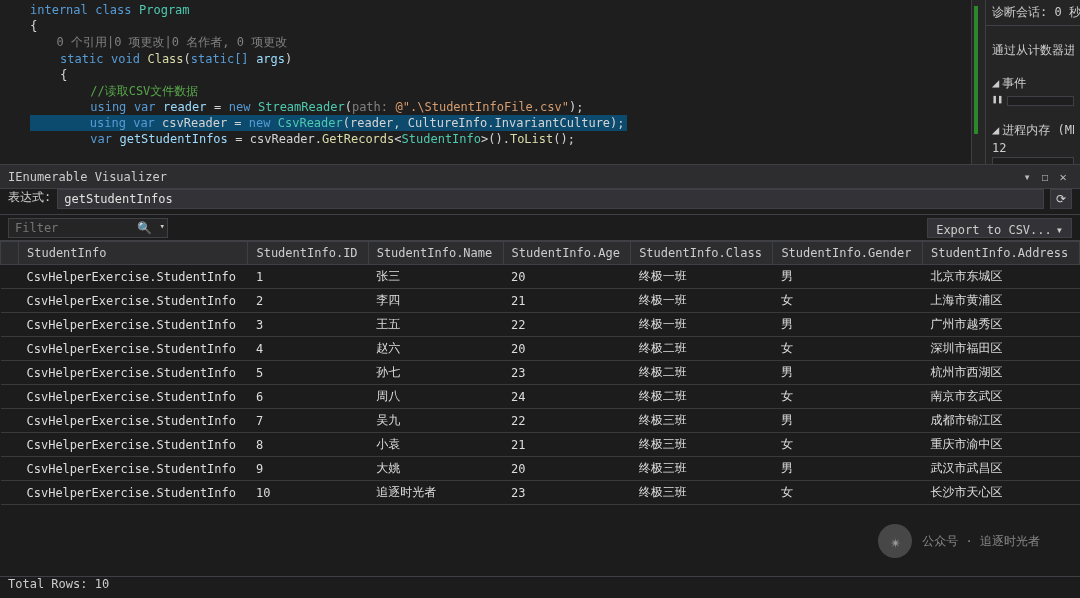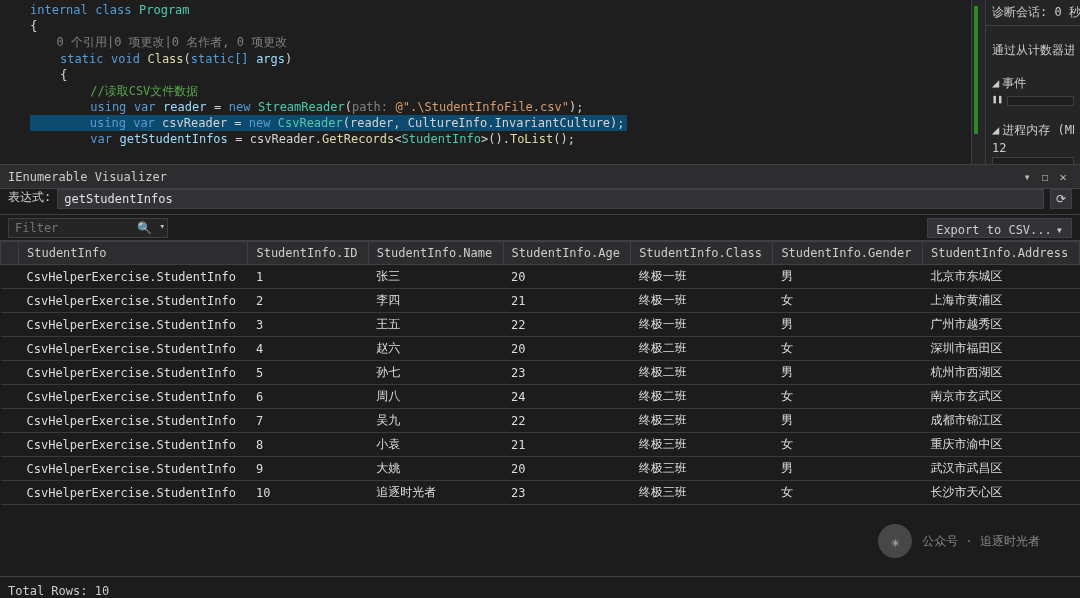--- a/index.html
+++ b/index.html
@@ -32,21 +32,21 @@
 .filter-box{position:relative}
 .filter-box .mag{position:absolute;right:16px;top:3px;color:#ccc}
 .filter-box .dd{position:absolute;right:3px;top:3px;color:#ccc;font-size:9px}
 .export-btn{margin-left:auto;background:#333337;border:1px solid #3f3f46;color:#ccc;height:20px;padding:0 8px;display:flex;align-items:flex-end;gap:4px;cursor:pointer}
 .grid{flex:1;overflow:auto;background:#1c1c1c}
 .grid table{width:100%;border-collapse:collapse}
 .grid th{background:#2d2d30;color:#ccc;text-align:left;padding:4px 8px;border:1px solid #3f3f46;font-weight:normal;height:22px}
 .grid th:first-child{width:18px}
 .grid td{padding:3px 8px;border-bottom:1px solid #3a3a3a;color:#ddd;height:18px}
 .grid td:first-child{width:18px}
-.footer{height:22px;border-top:1px solid #3f3f46;padding:0 8px;display:flex;align-items:flex-end;color:#ccc;background:#1c1c1c}
+.footer{height:22px;border-top:1px solid #3f3f46;padding:0 8px;display:flex;align-items:flex-start;color:#ccc;background:#1c1c1c}
 .watermark{position:absolute;right:40px;bottom:40px;display:flex;align-items:center;gap:10px;color:rgba(220,220,220,.55);font-size:21px;font-family:"Microsoft YaHei";pointer-events:none}
 .watermark .wicon{width:34px;height:34px;border-radius:50%;background:rgba(200,200,200,.25);display:flex;align-items:center;justify-content:center;font-size:18px}
 </style>
 </head>
 <body>
 
 <div class="top-split">
   <div class="code-pane">
     <div class="code-line"><span class="k-blue">internal</span> <span class="k-blue">class</span> <span class="k-teal">Program</span></div>
     <div class="code-line k-txt">{</div>

